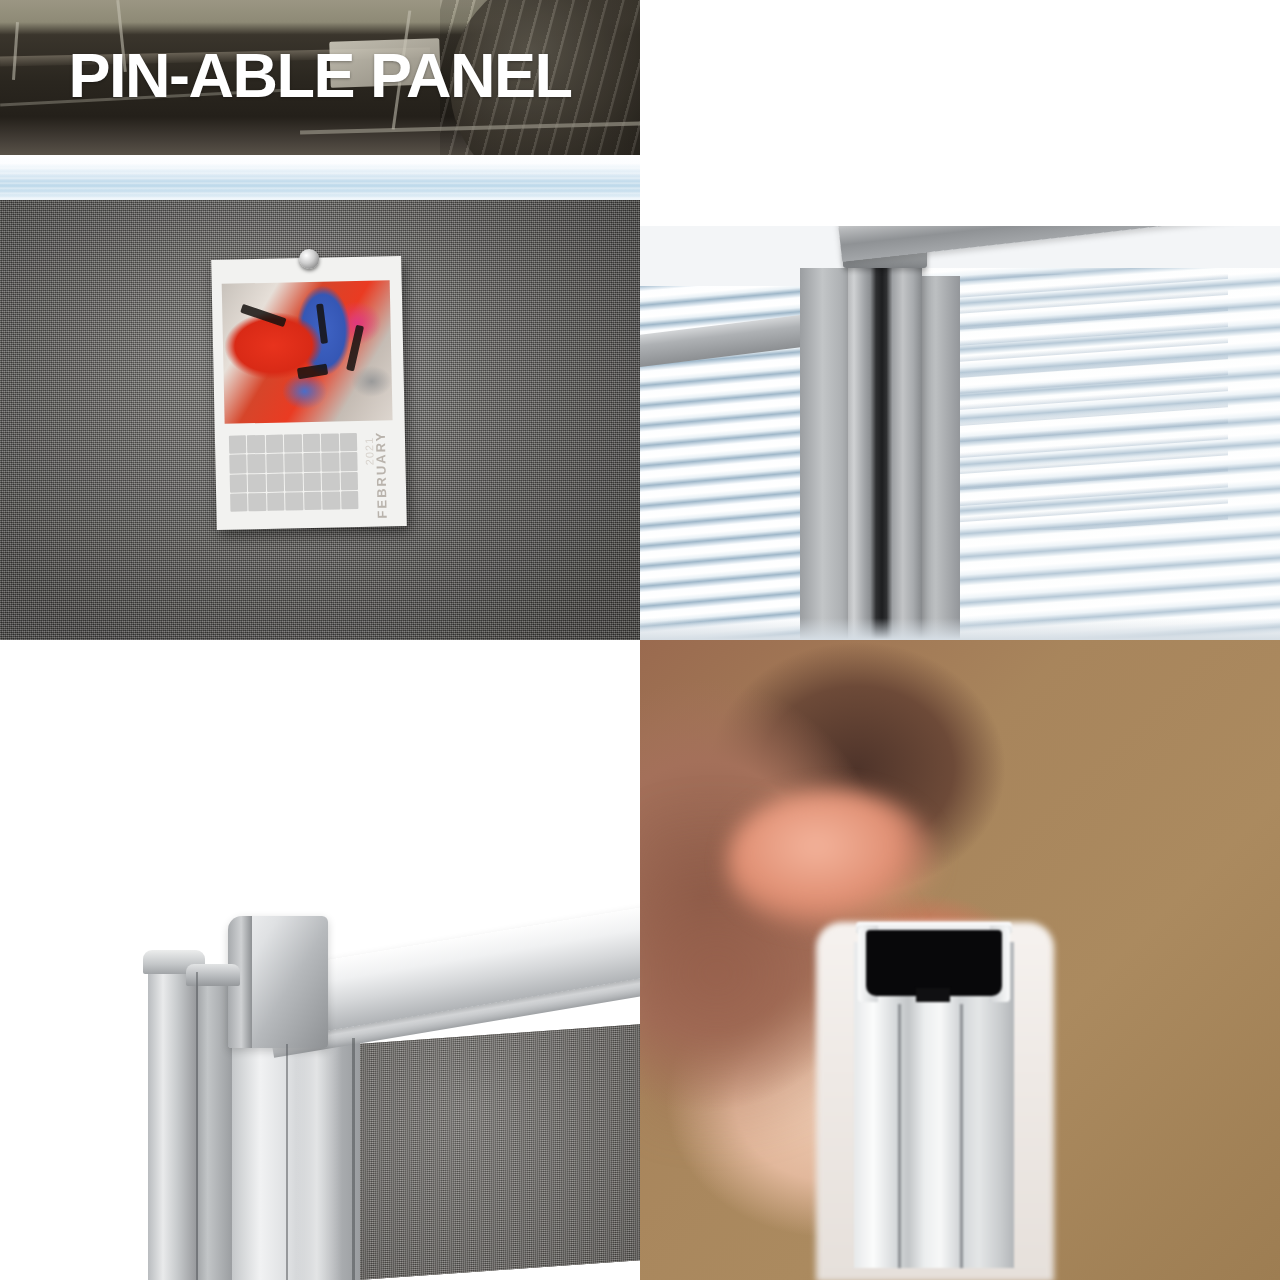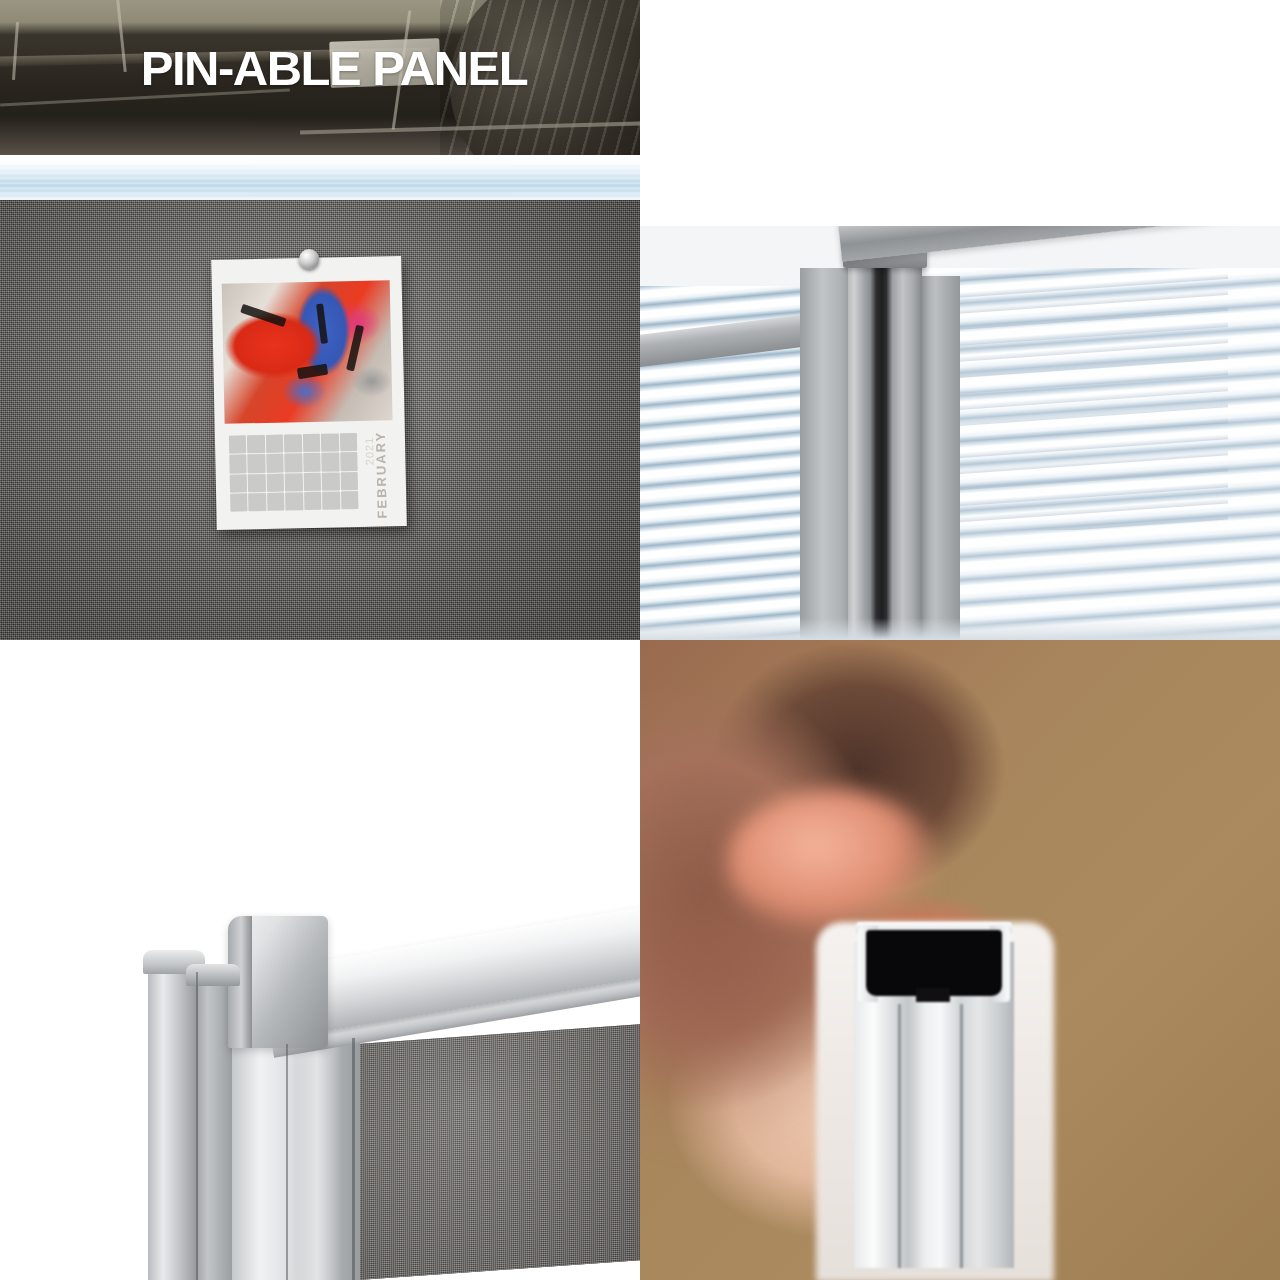--- a/index.html
+++ b/index.html
@@ -16,22 +16,22 @@
   .q-bl { left:0;   top:640px; width:640px; height:640px; }
   .q-br { left:640px; top:640px; width:640px; height:640px; }
 
   
   .headline { position:absolute; z-index:40; font-weight:700;
               letter-spacing:-0.5px; line-height:0.99;
               -webkit-font-smoothing:antialiased; }
   .hl-white { color:#ffffff; text-shadow:0 1px 3px rgba(0,0,0,.35); }
 
   #hl-pinable {
-    left:14px; top:44px; width:640px; text-align:center;
-    font-size:49px; letter-spacing:-1.5px;
+    left:0; top:44px; width:640px; text-align:center;
+    font-size:63px; letter-spacing:-1.5px;
   }
   .headline .ln { display:block; white-space:nowrap; }
 
   
   .tl-ceiling { position:absolute; left:0; top:0; width:640px; height:158px;
     background:
       
       radial-gradient(ellipse 150px 200px at 560px 70px, rgba(40,38,34,.85) 0%, rgba(40,38,34,.82) 38%, rgba(0,0,0,0) 62%),
       
       linear-gradient(to bottom, #9b9683 0%, #8e8a76 14%, #3a352c 22%, #2a261f 52%, #24201a 74%, #47413a 90%, #5d564b 100%),

